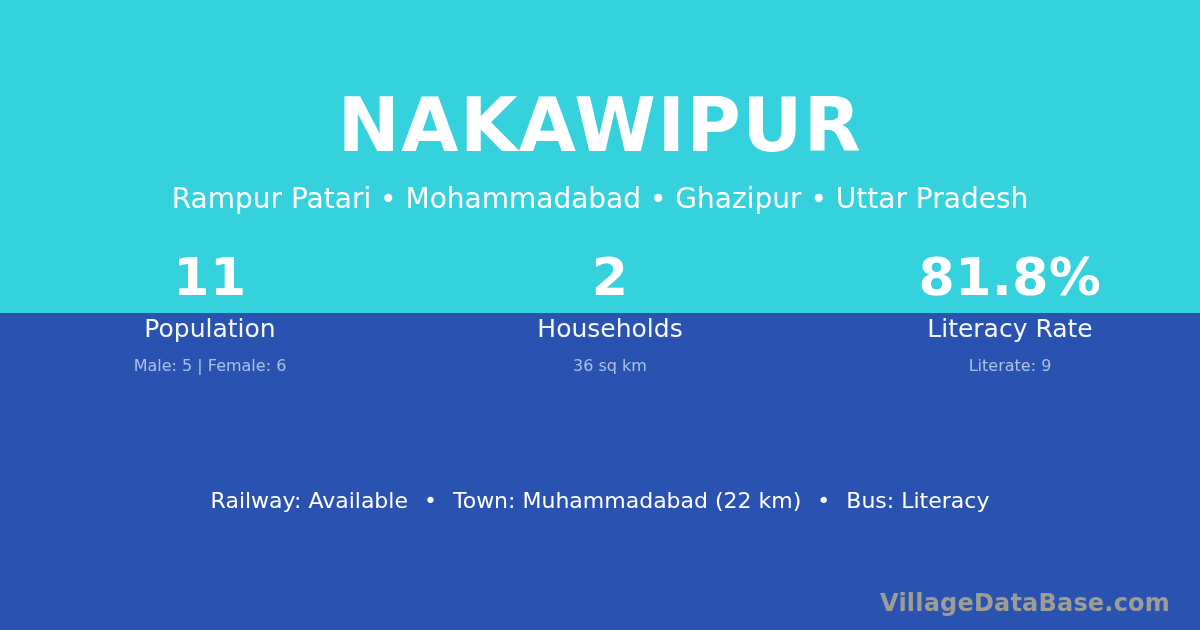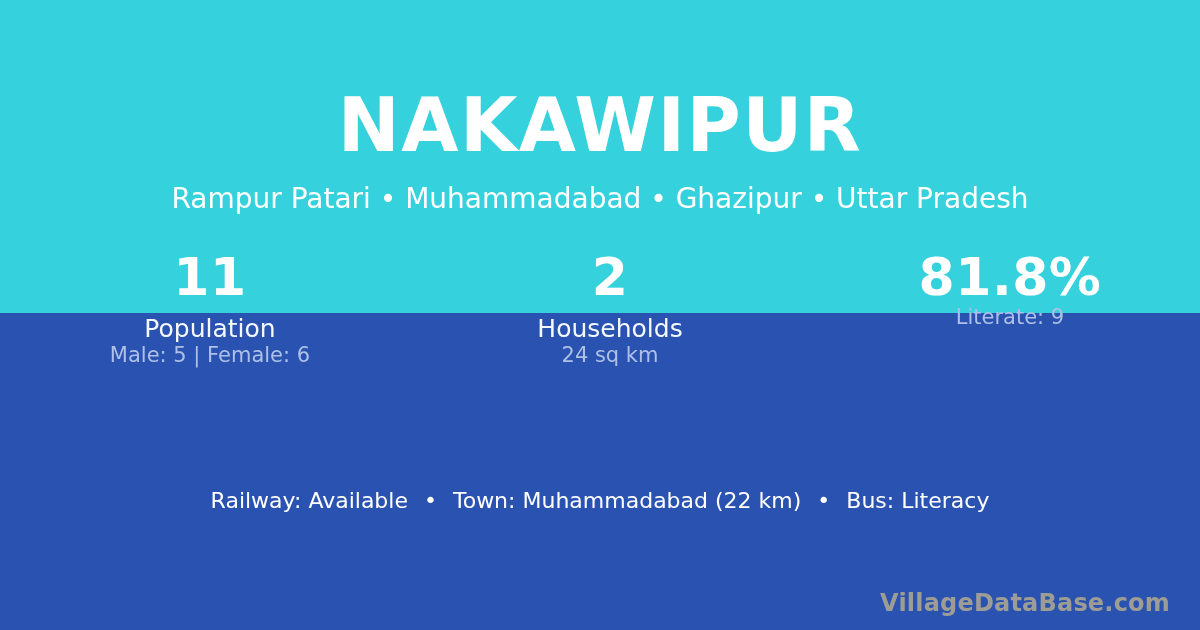--- a/index.html
+++ b/index.html
@@ -108,24 +108,24 @@
     margin-top: 8px;
     color: #f4f8ff;
     font-family: "DejaVu Sans", sans-serif;
     font-size: 25px;
     font-weight: normal;
     line-height: 30px;
     white-space: nowrap;
   }
   .stat-sub {
     display: block;
-    margin-top: 0;
+    margin-top: 11px;
     color: #adc0e7;
     font-family: "DejaVu Sans", sans-serif;
-    font-size: 21px;
+    font-size: 16px;
     font-weight: normal;
     line-height: 22px;
     white-space: nowrap;
   }
 
   
   .infra-line {
     position: absolute;
     left: 0;
     top: 487px;
@@ -163,38 +163,39 @@
 
 <div class="card">
 
   <div class="band-top"></div>
   <div class="band-bottom"></div>
 
   <div class="content">
 
     <div class="village-title">NAKAWIPUR</div>
 
-    <div class="village-subtitle">Rampur Patari • Muhammadabad • Ghazipur • Uttar Pradesh</div>
+    <div class="village-subtitle">Rampur Patari • Mohammadabad • Ghazipur • Uttar Pradesh</div>
 
     <div class="stats-row">
 
       <div class="stat-cell">
         <span class="stat-value">11</span>
         <span class="stat-label">Population</span>
         <span class="stat-sub">Male: 5 | Female: 6</span>
       </div>
 
       <div class="stat-cell">
         <span class="stat-value">2</span>
         <span class="stat-label">Households</span>
-        <span class="stat-sub">24 sq km</span>
+        <span class="stat-sub">36 sq km</span>
       </div>
 
       <div class="stat-cell">
         <span class="stat-value">81.8%</span>
+        <span class="stat-label">Literacy Rate</span>
         <span class="stat-sub">Literate: 9</span>
       </div>
 
     </div>
 
     <div class="infra-line">
       <span>Railway: Available</span>
       <span class="infra-sep">•</span>
       <span>Town: Muhammadabad (22 km)</span>
       <span class="infra-sep">•</span>

